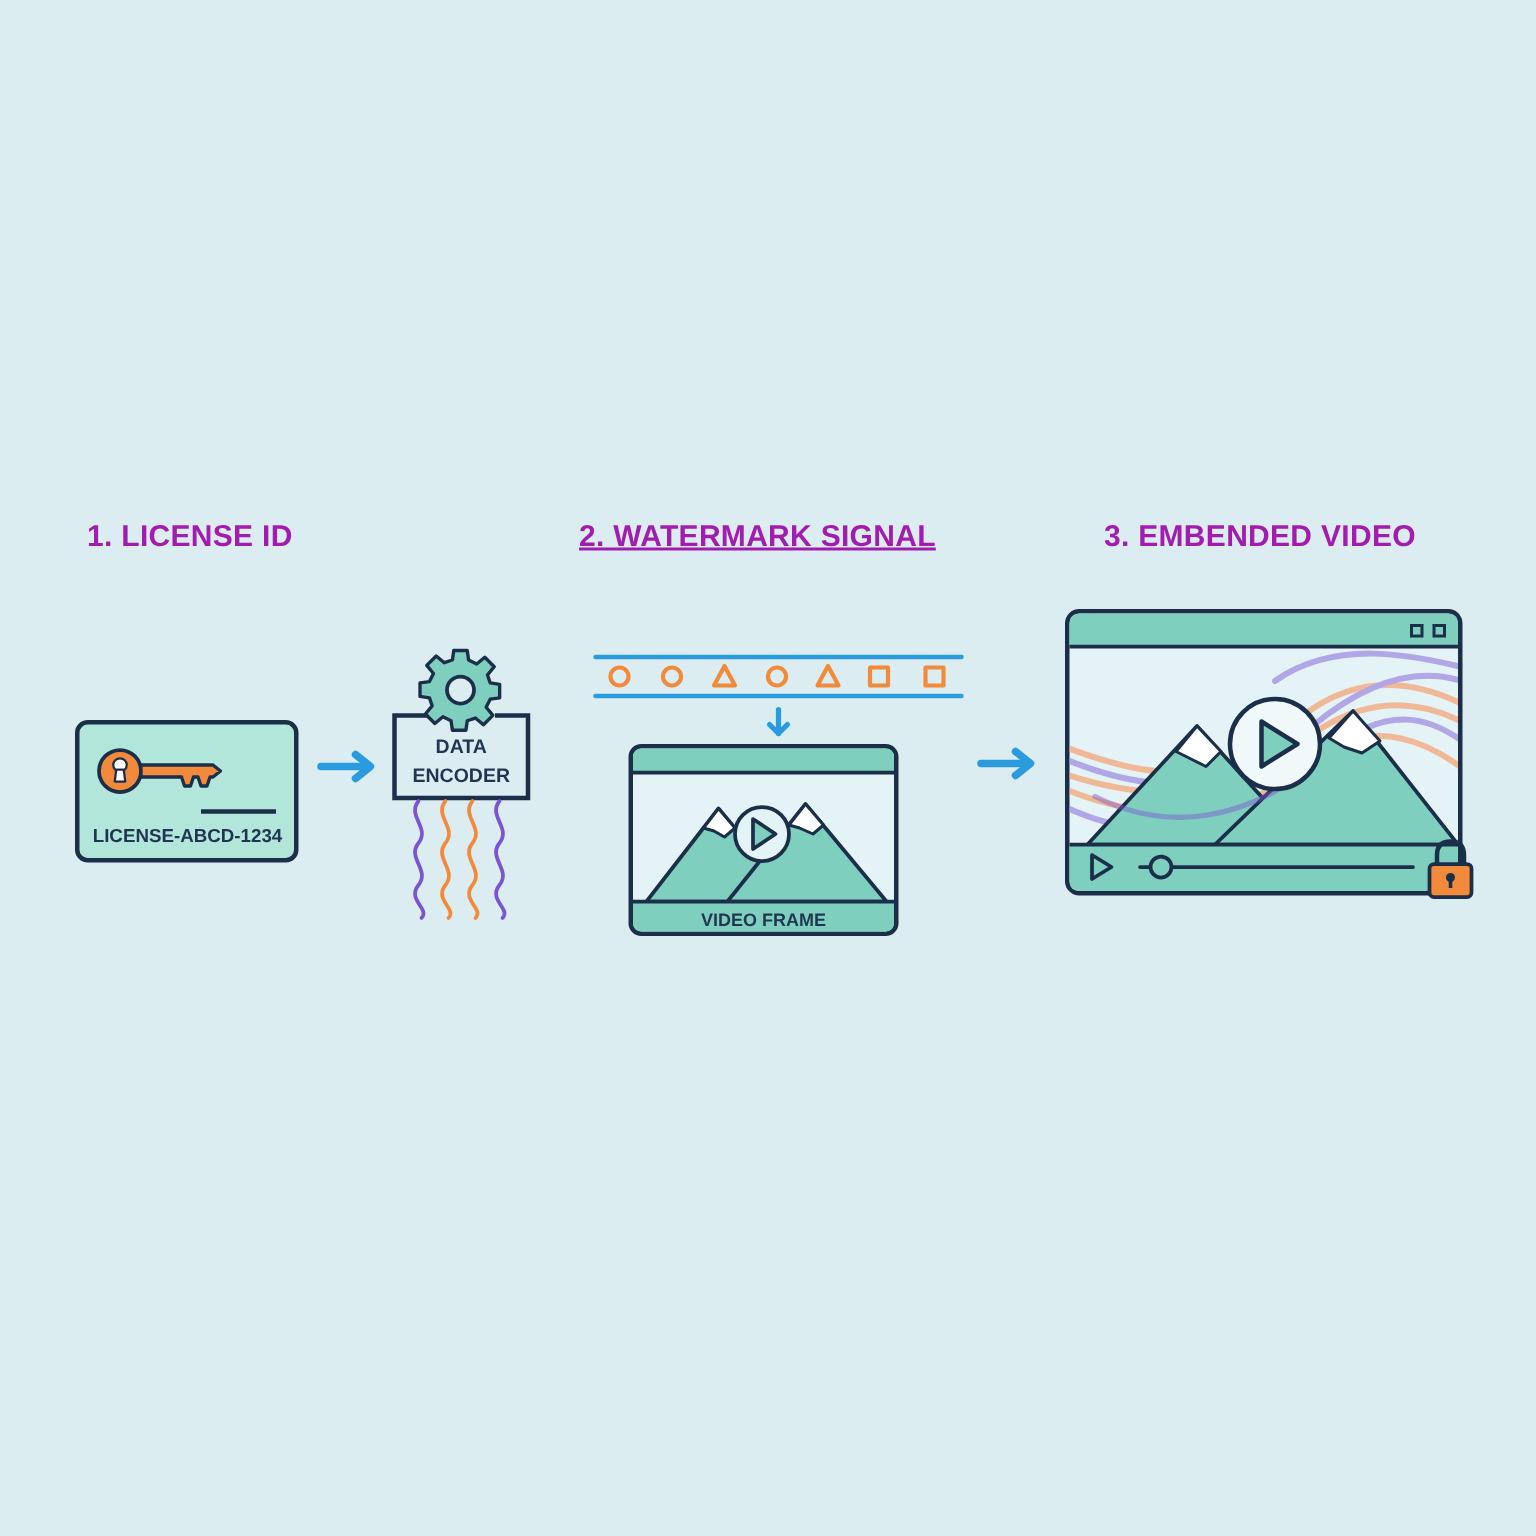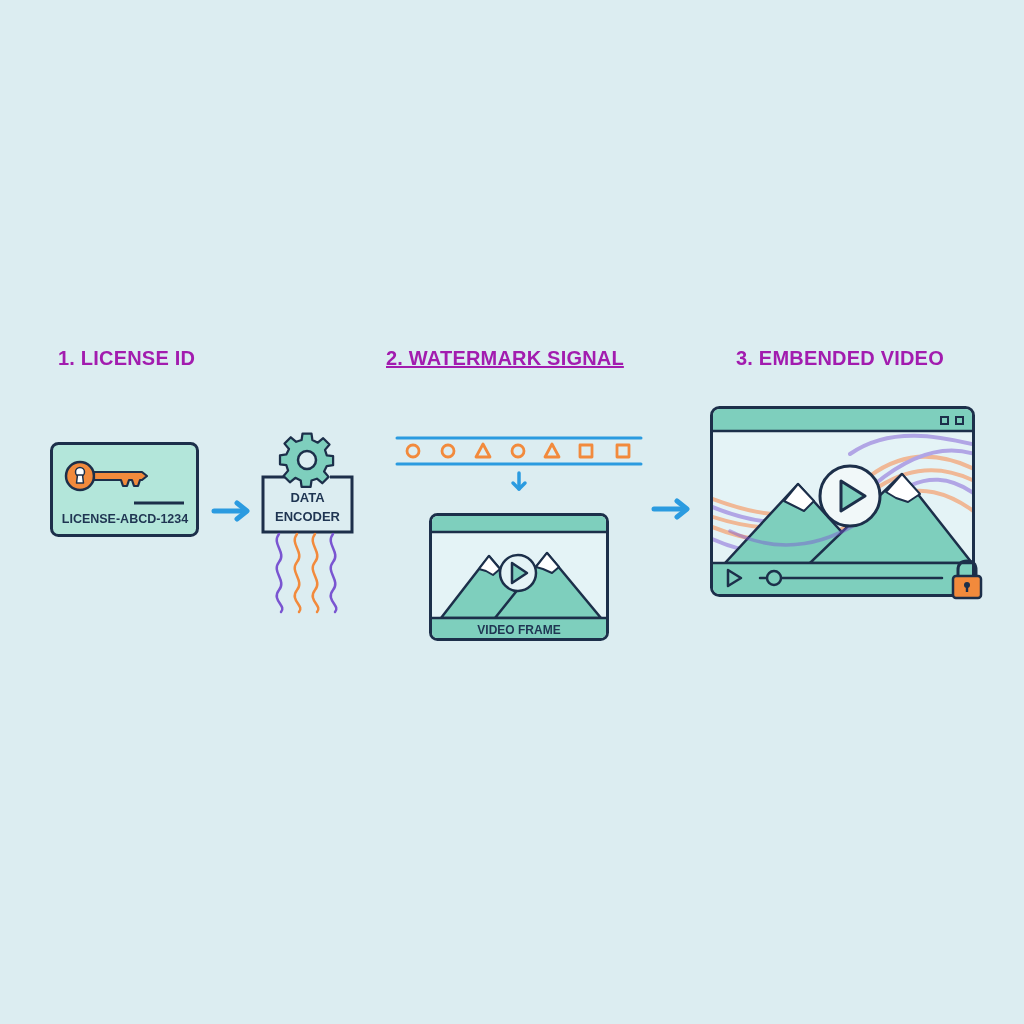--- a/index.html
+++ b/index.html
@@ -27,21 +27,21 @@
     fill: #1f3552;
   }
 </style>
 </head>
 <body>
 
 <div class="step-title" style="left:58px;">1. LICENSE ID</div>
 <div class="step-title" style="left:386px;text-decoration:underline;">2. WATERMARK SIGNAL</div>
 <div class="step-title" style="left:736px;">3. EMBENDED VIDEO</div>
 
-<div class="abs" style="left:50px; top:442px;text-align:right;">
+<div class="abs" style="left:50px; top:480px;text-align:right;">
   <svg width="150" height="96" viewBox="0 0 150 96">
     <rect x="1.5" y="1.5" width="146" height="92" rx="7" fill="#b3e6da" stroke="#1c2f4a" stroke-width="3"></rect>
     <g>
       <circle cx="30" cy="34" r="14" fill="#f28a3c" stroke="#1c2f4a" stroke-width="2.5"></circle>
       <path d="M44 30 L92 30 L97 34 L92 38 L90 38 L88 44 L84 44 L82 38 L79 38 L77 44 L73 44 L71 38 L44 38 Z" fill="#f28a3c" stroke="#1c2f4a" stroke-width="2.2" stroke-linejoin="round"></path>
       <circle cx="30" cy="30" r="4.5" fill="#ffffff" stroke="#1c2f4a" stroke-width="1.5"></circle>
       <path d="M27.5 33 L26.5 41 L33.5 41 L32.5 33 Z" fill="#ffffff" stroke="#1c2f4a" stroke-width="1.5" stroke-linejoin="round"></path>
     </g>
     <line x1="84" y1="61" x2="134" y2="61" stroke="#1c2f4a" stroke-width="3"></line>
     <text class="lbl" x="75" y="81" font-size="12.5" text-anchor="middle">LICENSE-ABCD-1234</text>
@@ -94,21 +94,21 @@
   </svg>
 </div>
 
 <div class="abs" style="left:509px; top:471px;">
   <svg width="20" height="22" viewBox="0 0 20 22">
     <line x1="10" y1="2" x2="10" y2="18" stroke="#2b9be0" stroke-width="3.5" stroke-linecap="round"></line>
     <polyline points="4,12 10,18 16,12" fill="none" stroke="#2b9be0" stroke-width="3.5" stroke-linecap="round" stroke-linejoin="round"></polyline>
   </svg>
 </div>
 
-<div class="abs" style="left:429px; top:496px;margin-top:17px;">
+<div class="abs" style="left:419px; top:496px;">
   <svg width="180" height="128" viewBox="0 0 180 128">
     <defs>
       <clipPath id="vfclip">
           <rect x="3" y="19" width="174" height="86"></rect>
         </clipPath>
     </defs>
     <rect x="1.5" y="1.5" width="177" height="125" rx="7" fill="#e4f3f6" stroke="#1c2f4a" stroke-width="3"></rect>
     <path d="M3 18 L3 9 Q3 3 9 3 L171 3 Q177 3 177 9 L177 18 Z" fill="#7ecfbd"></path>
     <line x1="3" y1="19" x2="177" y2="19" stroke="#1c2f4a" stroke-width="2.5"></line>
     <g clip-path="url(#vfclip)">

